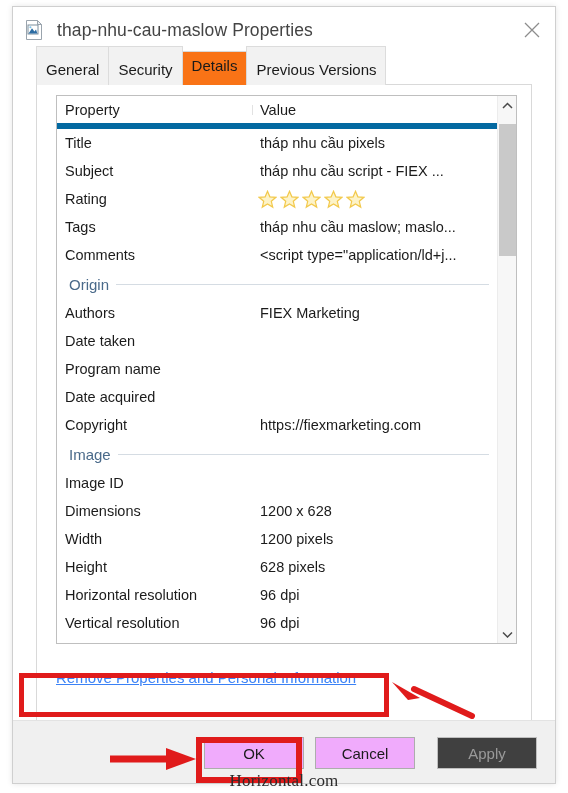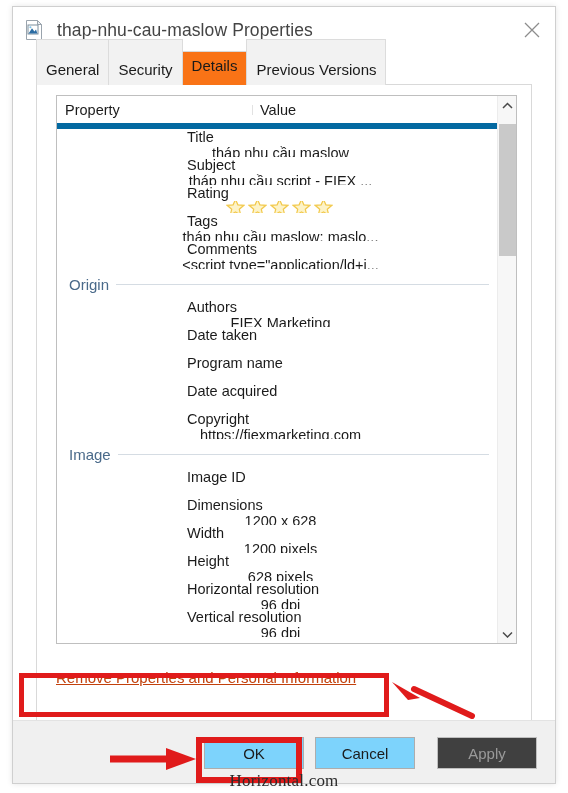--- a/index.html
+++ b/index.html
@@ -90,21 +90,21 @@
   .tabs {
     display: flex;
     align-items: flex-end;
     height: 28px;
     position: relative;
     z-index: 2;
   }
   .tab {
     font-size: 15px;
     color: #1a1a1a;
-    padding: 20px 9px 4px 9px;
+    padding: 13px 9px 4px 9px;
     line-height: 19px;
     background: #f2f2f2;
     border: 1px solid #dcdcdc;
     border-bottom: none;
     margin-right: -1px;
     height: 21px;
     box-sizing: content-box;
     white-space: nowrap;
     cursor: default;
   }
@@ -199,21 +199,20 @@
     top: 50%;
     height: 1px;
     background: #d5dce3;
     z-index: 1;
   }
 
   .prow {
     height: 28px;
     display: flex;
     align-items: center;
-    flex-direction: column;
   }
   .pname {
     width: 196px;
     font-size: 14.5px;
     color: #1b1b1b;
     padding-left: 8px;
     box-sizing: border-box;
     white-space: nowrap;
     overflow: hidden;
   }
@@ -273,41 +272,41 @@
     position: absolute;
     left: 19px;
     top: 580px;
     width: 330px;
     height: 24px;
     display: flex;
     align-items: center;
   }
   .remove-link {
     font-size: 15px;
-    color: #c2410c;
+    color: #3b82f6;
     text-decoration: underline;
     cursor: pointer;
     white-space: nowrap;
   }
 
   
   .footer {
     position: absolute;
     left: 0;
     right: 0;
     bottom: 0;
     height: 62px;
     background: #f0f0f0;
     border-top: 1px solid #e3e3e3;
   }
   .btn {
     position: absolute;
     top: 16px;
     height: 32px;
-    background: #7dd3fc;
+    background: #f0abfc;
     border: 1px solid #adadad;
     box-sizing: border-box;
     font-size: 15px;
     color: #1b1b1b;
     font-family: "Liberation Sans", sans-serif;
     display: flex;
     align-items: center;
     justify-content: center;
     cursor: default;
     padding: 0;
@@ -398,21 +397,21 @@
         <div class="list-inner">
 
           <div class="hdr-row">
             <div class="hdr-cell hdr-prop">Property</div>
             <div class="hdr-cell hdr-val">Value</div>
           </div>
 
           <div class="rows" id="rows-host">
               <div class="prow">
                 <div class="pname">Title</div>
-                <div class="pval">tháp nhu cầu maslow</div>
+                <div class="pval">tháp nhu cầu pixels</div>
               </div>
               <div class="prow">
                 <div class="pname">Subject</div>
                 <div class="pval">tháp nhu cầu script - FIEX ...</div>
               </div>
               <div class="prow">
                 <div class="pname">Rating</div>
                 <div class="pval stars">
                   <svg width="19" height="19" viewBox="0 0 20 20">
                     <path d="M10 1.4 L12.5 7.2 L18.8 7.7 L14 11.9 L15.5 18 L10 14.7 L4.5 18 L6 11.9 L1.2 7.7 L7.5 7.2 Z" fill="#fdf3c8" stroke="#f2c94c" stroke-width="1.3"></path>

